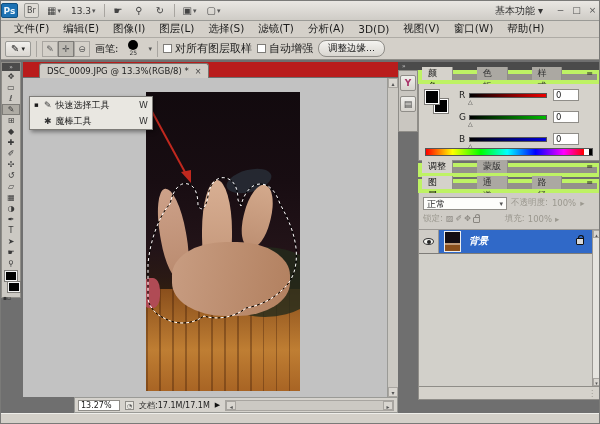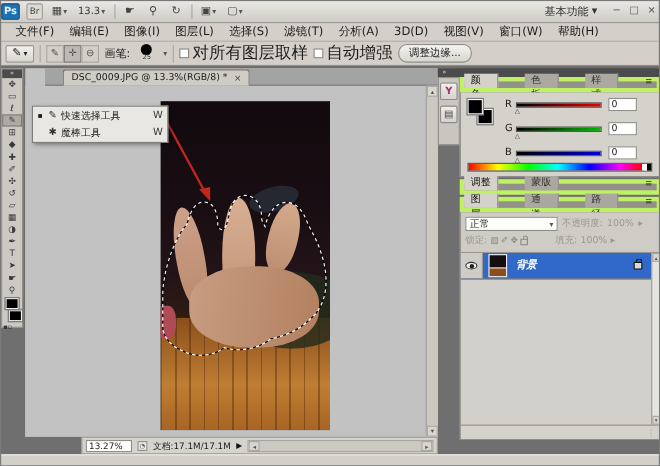--- a/index.html
+++ b/index.html
@@ -41,43 +41,43 @@
   .opt-sep { width:1px; height:16px; background:#a8a5a0; }
   .mode-group { display:flex; }
   .mode-btn { width:16px; height:16px; border:1px solid #a8a5a0; display:flex; align-items:center;
     justify-content:center; font-size:9px; color:#555; background:#d4d0c9; }
   .mode-btn.pressed { background:#bcb9b2; border-color:#7e7c78; }
   .opt-label { font-size:10px; color:#1c1c1c; }
   .brush-preview { width:20px; height:18px; display:flex; flex-direction:column; align-items:center; }
   .brush-dot { width:10px; height:10px; border-radius:50%; background:#000; }
   .brush-num { font-size:6px; color:#333; line-height:6px; }
   .checkbox { width:9px; height:9px; border:1px solid #7e7c78; background:#fff; display:inline-block; }
-  .cb-item { display:flex; align-items:center; gap:3px; font-size:15px; color:#1c1c1c; }
+  .cb-item { display:flex; align-items:center; gap:3px; font-size:11px; color:#1c1c1c; }
   .refine-btn { border:1px solid #8f8d88; border-radius:8px; background:linear-gradient(#f4f3f0,#d9d6d0);
     font-size:9.5px; padding:1px 9px; color:#1c1c1c; }
 
   
   .toolbar { position:absolute; left:0; top:61px; width:20px; height:236px; background:#ccc9c3;
     border:1px solid #8f8d88; }
   .toolbar-head { height:8px; background:#4b4b4b; color:#ddd; font-size:6px; line-height:7px;
     text-align:center; }
   .tool { height:11px; display:flex; align-items:center; justify-content:center; font-size:8px;
     color:#3a3a3a; }
   .tool.active { background:#aeaba4; border:1px solid #7e7c78; }
   .swatches { position:relative; height:32px; }
   .swatch { position:absolute; width:12px; height:10px; background:#000; border:1px solid #f2f2f2;
     box-shadow:0 0 0 1px #7e7c78; }
   .swatch.fg { left:3px; top:2px; z-index:2; }
   .swatch.bg { left:6px; top:13px; }
   .mini-swatch { position:absolute; left:1px; top:25px; font-size:6px; color:#333; }
 
   
   .docarea { position:absolute; left:22px; top:61px; width:375px; height:335px; background:#c2c2c2; }
-  .tabbar { position:absolute; left:0; top:0; width:100%; height:16px; background:#a3a3a3;
-    border-bottom:1px solid #6e6e6e;margin-left:18px; }
+  .tabbar { position:absolute; left:0; top:0; width:100%; height:16px; background:#b91c1c;
+    border-bottom:1px solid #6e6e6e; }
   .doc-tab { position:absolute; left:16px; top:1px; height:15px; background:#cfccc6;
     border:1px solid #79766f; border-bottom:none; border-radius:3px 3px 0 0; display:flex;
     align-items:center; gap:6px; padding:0 7px; font-size:8.5px; color:#1c1c1c; }
   .doc-tab .close { font-size:8px; color:#444; }
   .canvas { position:absolute; left:0; top:16px; right:0; bottom:0; background:#c2c2c2; overflow:hidden; }
 
   .photo { position:absolute; left:123px; top:14px; width:154px; height:299px; overflow:hidden;
     background:linear-gradient(180deg,#120a0e 0%,#180d12 30%,#221318 52%,#2a1914 62%,#32200f 68%); }
   .floor { position:absolute; left:0; bottom:0; width:100%; height:34%;
     background:linear-gradient(180deg,#8a4f1c,#bf7e33 60%,#a86424);

